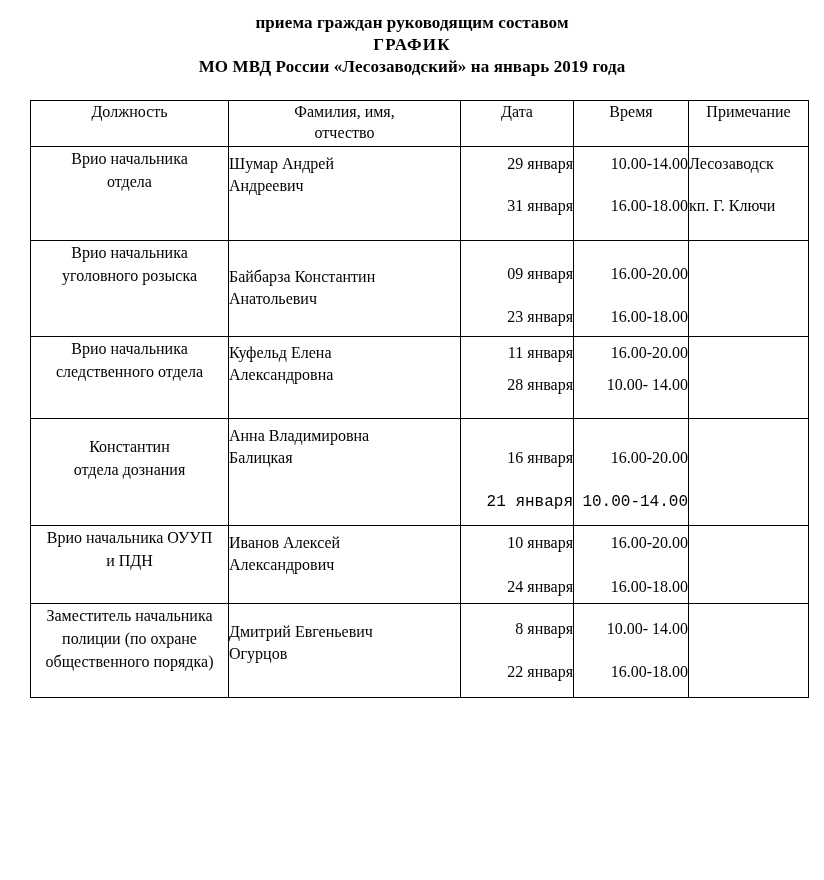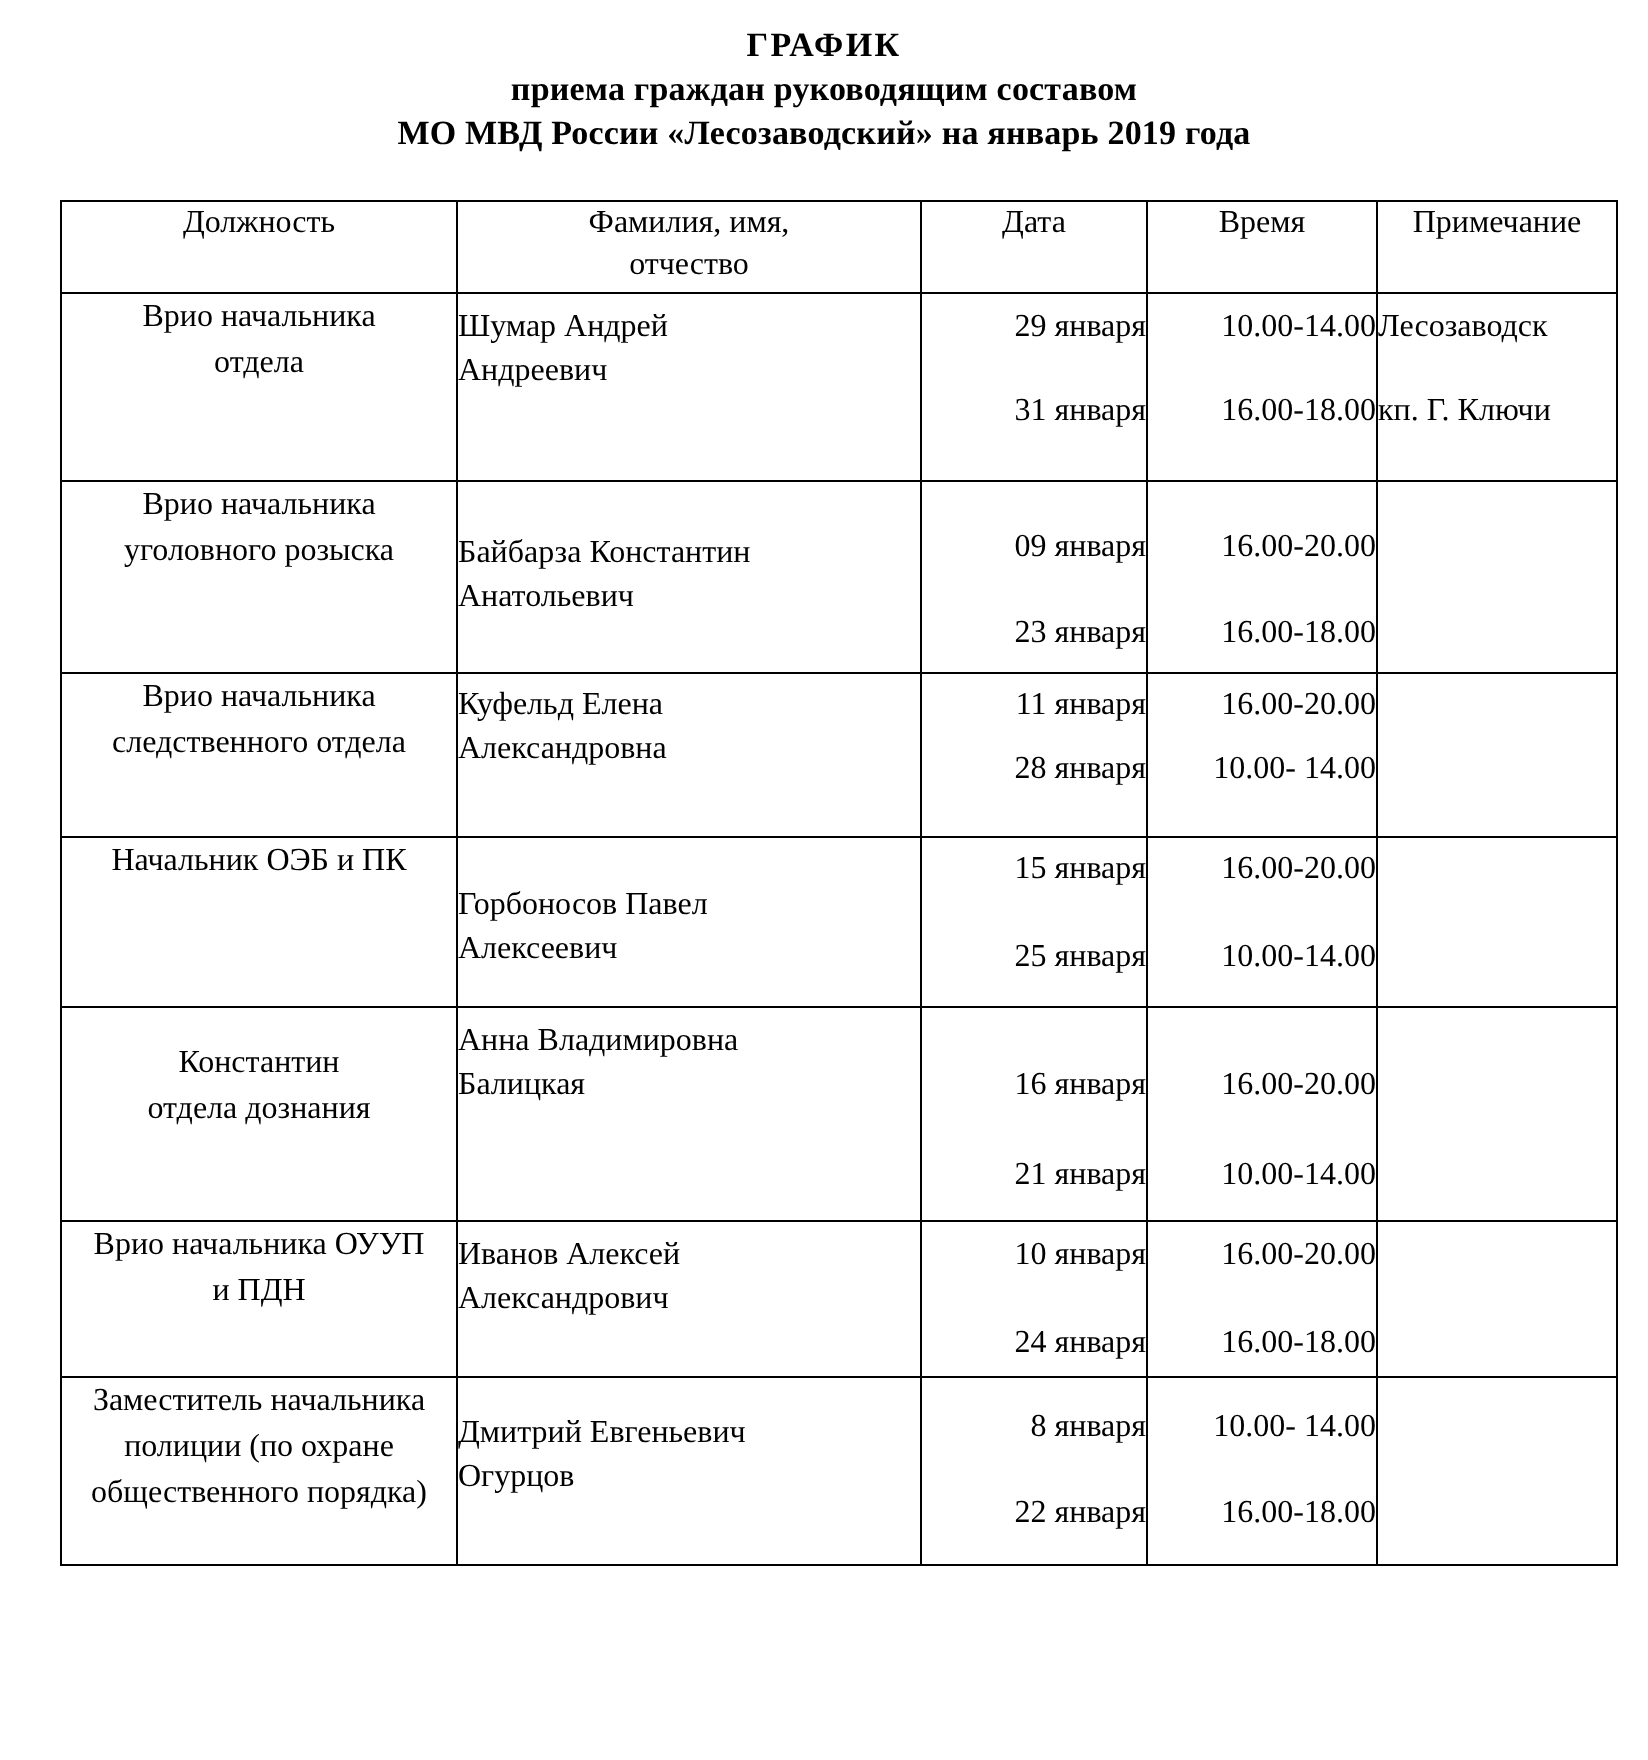--- a/index.html
+++ b/index.html
@@ -112,21 +112,21 @@
   tr.r3 td.name { padding-top: 5px; }
   tr.r3 td.date, tr.r3 td.time { padding-top: 5px; }
   tr.r3 .slot + .slot { margin-top: 11px; }
 
   tr.r4 td.name { padding-top: 23px; }
   tr.r4 td.date, tr.r4 td.time { padding-top: 5px; }
   tr.r4 .slot + .slot { margin-top: 23px; }
 
   tr.r5 td.name { padding-top: 6px; }
   tr.r5 td.date, tr.r5 td.time { padding-top: 28px; }
-  tr.r5 .slot + .slot { margin-top: 24px; }
+  tr.r5 .slot + .slot { margin-top: 24px; font-family: Liberation Mono, monospace; }
 
   tr.r6 td.name { padding-top: 6px; }
   tr.r6 td.date, tr.r6 td.time { padding-top: 6px; }
   tr.r6 .slot + .slot { margin-top: 23px; }
 
   tr.r7 td.name { padding-top: 17px; }
   tr.r7 td.date, tr.r7 td.time { padding-top: 14px; }
   tr.r7 .slot + .slot { margin-top: 22px; }
 
   tr.r8 td.name { padding-top: 30px; }
@@ -144,22 +144,22 @@
   tr.r5 td.pos { vertical-align: top; padding-top: 16px; }
   tr.r8 td.pos { vertical-align: middle; }
   tr.r8 td.pos .txt { line-height: 32px; }
 </style>
 </head>
 <body>
 
 <div class="page">
 
   <div class="doc-title">
+    <span class="line line2">приема граждан руководящим составом</span>
     <span class="line line1">ГРАФИК</span>
-    <span class="line line2">приема граждан руководящим составом</span>
     <span class="line line3">МО МВД России «Лесозаводский» на январь 2019 года</span>
   </div>
 
   <table class="schedule">
     <colgroup>
       <col class="c-pos">
         <col class="c-name">
         <col class="c-date">
         <col class="c-time">
         <col class="c-note">
@@ -242,38 +242,20 @@
           <span class="slot">11 января</span>
           <span class="slot">28 января</span>
         </td>
         <td class="time">
           <span class="slot">16.00-20.00</span>
           <span class="slot">10.00- 14.00</span>
         </td>
         <td class="note"></td>
       </tr>
 
-      <tr class="r4">
-        <td class="pos">
-          <span class="txt">Начальник ОЭБ и ПК</span>
-        </td>
-        <td class="name">
-          <span class="txt">Горбоносов Павел</span>
-          <span class="txt">Алексеевич</span>
-        </td>
-        <td class="date">
-          <span class="slot">15 января</span>
-          <span class="slot">25 января</span>
-        </td>
-        <td class="time">
-          <span class="slot">16.00-20.00</span>
-          <span class="slot">10.00-14.00</span>
-        </td>
-        <td class="note"></td>
-      </tr>
 
       <tr class="r5">
         <td class="pos">
           <span class="txt">Константин</span>
           <span class="txt">отдела дознания</span>
         </td>
         <td class="name">
           <span class="txt">Анна Владимировна</span>
           <span class="txt">Балицкая</span>
         </td>

